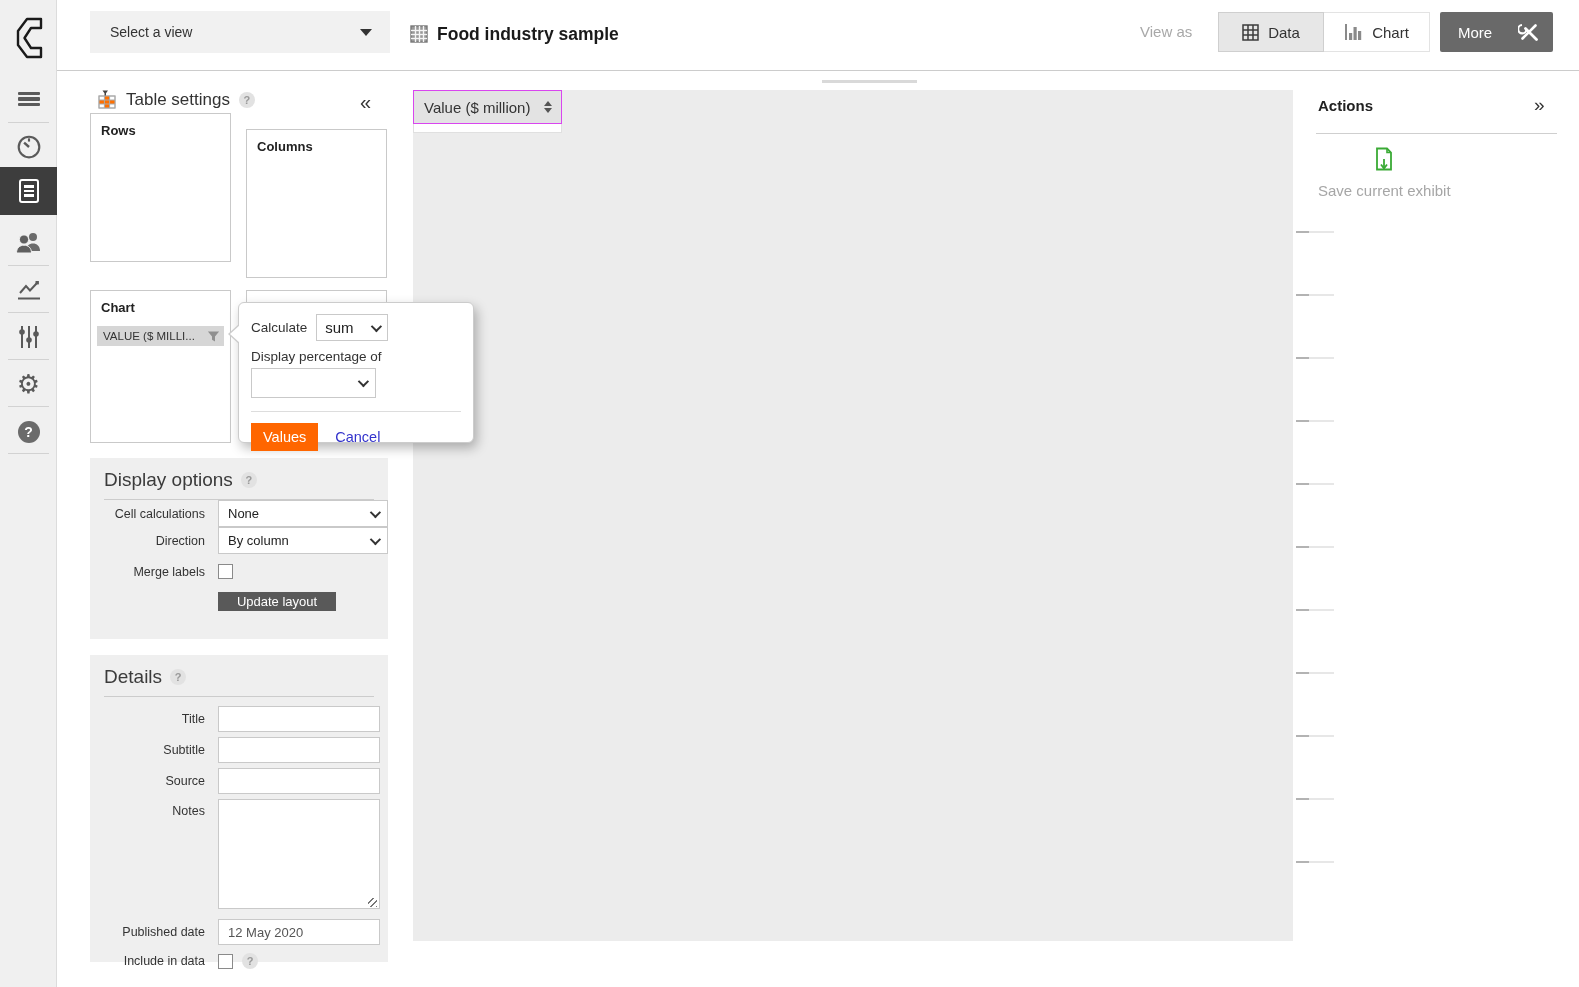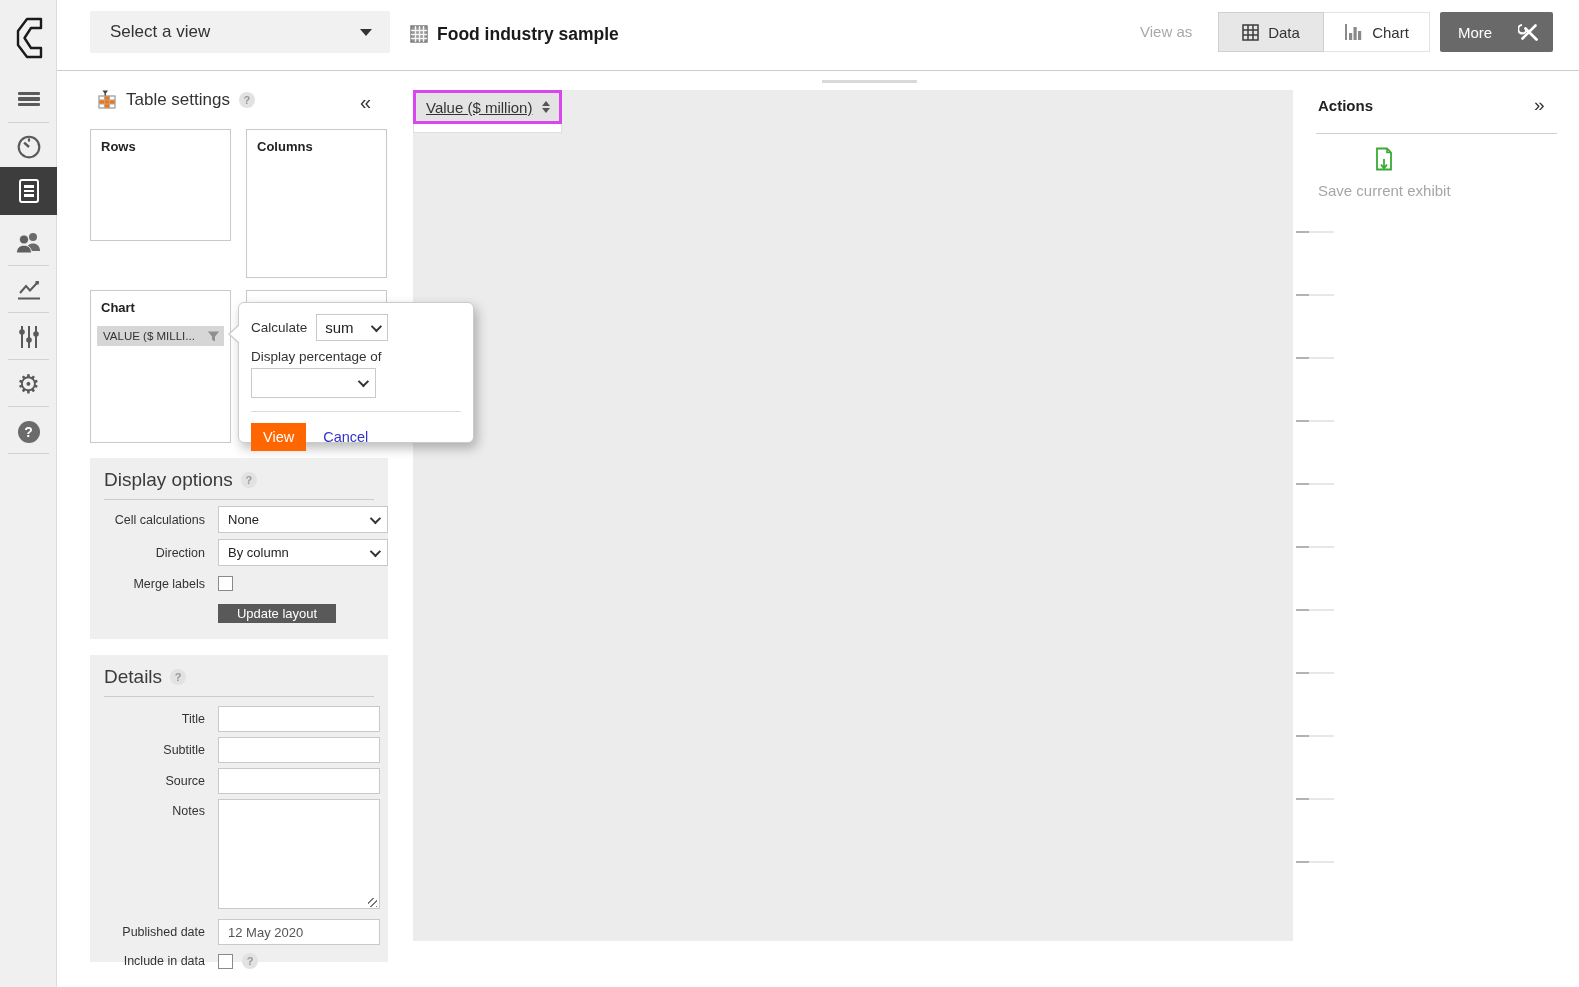--- a/index.html
+++ b/index.html
@@ -27,21 +27,21 @@
              display:flex; flex-direction:column; justify-content:center; align-items:center; gap:2px; }
   .docicon i { display:block; width:10px; height:2.5px; background:#fff; }
   .helpcircle { width:22px; height:22px; border-radius:50%; background:#6b6b6b; color:#fff;
                 font-size:14px; font-weight:bold; text-align:center; line-height:22px; }
   .gearglyph { font-size:26px; color:#595959; line-height:1; }
 
   
   .hdr-divider { position:absolute; left:57px; right:0; top:70px; height:1px; background:#ccc; }
   .view-select { position:absolute; left:90px; top:11px; width:300px; height:42px; background:#f1f1f1;
                  display:flex; align-items:center; justify-content:space-between;
-                 padding:0 18px 0 20px; font-size:17px; color:#333; cursor:pointer; }
+                 padding:0 18px 0 20px; font-size:14px; color:#333; cursor:pointer; }
   .caret-down { width:0; height:0; border-left:6px solid transparent; border-right:6px solid transparent;
                 border-top:7px solid #333; }
   .doc-title { position:absolute; left:410px; top:20px; height:28px; display:flex; align-items:center; gap:9px; }
   .doc-title .t { font-size:17.5px; font-weight:bold; color:#1a1a1a; }
   .viewas { position:absolute; left:1140px; top:23px; width:60px; font-size:15px; color:#a8a8a8; }
   .seg { position:absolute; left:1218px; top:12px; height:40px; display:flex; }
   .seg-btn { width:106px; display:flex; align-items:center; justify-content:center; gap:9px;
              font-size:15px; color:#333; cursor:pointer; }
   .seg-data  { background:#e7e7e7; border:1px solid #cfcfcf; }
   .seg-chart { background:#fff; border:1px solid #e3e3e3; border-left:none; }
@@ -50,21 +50,21 @@
               padding:0 13px 0 18px; font-size:15px; cursor:pointer; }
   .drag-handle { position:absolute; left:822px; top:80px; width:95px; height:3px; background:#d9d9d9; cursor:row-resize; }
 
   
   .ts-header { position:absolute; left:97px; top:90px; display:flex; align-items:center; gap:9px; }
   .ts-title { font-size:17px; color:#333; }
   .qbadge { display:inline-block; width:16px; height:16px; border-radius:50%; background:#e2e2e2;
             color:#999; font-size:11px; line-height:16px; text-align:center; font-weight:bold; cursor:pointer; }
   .collapse { position:absolute; left:360px; top:91px; font-size:20px; color:#333; cursor:pointer; }
   .box { position:absolute; background:#fff; border:1px solid #c9c9c9; }
-  .box-rows   { left:90px;  top:129px; width:141px; height:112px; }
+  .box-rows   { left:90px;  top:113px; width:141px; height:149px; }
   .box-cols   { left:246px; top:129px; width:141px; height:149px; }
   .box-vals   { left:90px;  top:290px; width:141px; height:153px; }
   .box-hidden { left:246px; top:290px; width:141px; height:153px; }
   .box-label { font-weight:bold; font-size:13px; color:#222; padding:9px 0 0 10px; }
   .chip { position:absolute; left:97px; top:326px; width:127px; height:20px; background:#d6d6d6;
           display:flex; align-items:center; justify-content:space-between; padding:0 4px 0 6px;
           font-size:11.5px; color:#333; cursor:pointer; }
 
   
   .popup { position:absolute; left:238px; top:302px; width:236px; height:141px; background:#fff;
@@ -90,21 +90,21 @@
   .apply-btn { background:#ff6600; color:#fff; font-size:14.5px; padding:6px 12px; border:none; cursor:pointer; }
   .cancel-link { color:#3333cc; font-size:14.5px; cursor:pointer; }
 
   
   .panel { position:absolute; left:90px; width:298px; background:#efefef; }
   .panel-display { top:458px; height:181px; }
   .panel-details { top:655px; height:307px; }
   .panel-h { display:flex; align-items:center; gap:8px; padding:11px 14px 8px 14px;
              font-size:19px; color:#3b3b3b; }
   .panel-div { height:1px; background:#ccc; margin:0 14px; }
-  .frow { display:flex; align-items:center; margin-top:6px; }
+  .frow { display:flex; align-items:center; }
   .flabel { flex:0 0 115px; text-align:right; font-size:12.5px; color:#333; }
   .sel { width:176px; height:27px; background:#fff; border:1px solid #c9c9c9; margin-left:13px;
          display:flex; align-items:center; justify-content:space-between; padding:0 9px;
          font-size:13px; color:#222; cursor:pointer; }
   .checkbox { width:15px; height:15px; border:1px solid #8a8a8a; background:#fff;
               margin-left:13px; cursor:pointer; }
   .update-btn { margin:13px 0 0 128px; width:118px; height:19px; background:#595959; color:#fff;
                 font-size:13px; border:none; display:flex; align-items:center; justify-content:center;
                 cursor:pointer; font-family:"Liberation Sans",sans-serif; }
   .tin { width:162px; height:26px; border:1px solid #c9c9c9; margin-left:13px; background:#fff;
@@ -113,22 +113,22 @@
   .tarea { width:162px; height:110px; border:1px solid #c9c9c9; background:#fff; resize:none;
            font-size:13px; color:#555; padding:6px 9px; font-family:"Liberation Sans",sans-serif; }
   .resize-glyph { position:absolute; right:3px; bottom:6px; width:9px; height:9px; pointer-events:none;
                   background:repeating-linear-gradient(135deg, transparent 0 3px, #777 3px 4.5px); }
   .frow-top { align-items:flex-start; }
   .flabel-top { padding-top:5px; }
 
   
   .main { position:absolute; left:413px; top:90px; width:880px; height:851px; background:#ececec; }
   .col-header { position:absolute; left:0; top:0; width:149px; height:34px; background:#e3e3e3;
-                border:3px solid #d946ef; display:flex; align-items:center; justify-content:space-between;
-                padding:0 9px 0 10px; font-size:15px; color:#333; cursor:pointer;text-decoration:underline; }
+                border:1px solid #d946ef; display:flex; align-items:center; justify-content:space-between;
+                padding:0 9px 0 10px; font-size:15px; color:#333; cursor:pointer; }
   .sorticon { display:flex; flex-direction:column; gap:2px; }
   .sorticon .up { width:0;height:0;border-left:4.5px solid transparent;border-right:4.5px solid transparent;
                   border-bottom:5px solid #555; }
   .sorticon .dn { width:0;height:0;border-left:4.5px solid transparent;border-right:4.5px solid transparent;
                   border-top:5px solid #555; }
   .white-row { position:absolute; left:0; top:34px; width:149px; height:9px; background:#fff;
                border:1px solid #e0e0e0; border-top:none; }
 
   
   .actions-title { position:absolute; left:1318px; top:97px; font-size:15px; font-weight:bold; color:#222; }
@@ -324,21 +324,21 @@
         <span class="chev"></span>
       </div>
     </div>
     <div class="pct-label">Display percentage of</div>
     <div class="pct-select">
       <span></span>
       <span class="chev"></span>
     </div>
     <div class="popup-div"></div>
     <div class="popup-actions">
-      <button class="apply-btn">View</button>
+      <button class="apply-btn">Values</button>
       <span class="cancel-link">Cancel</span>
     </div>
   </div>
 
   <div class="panel panel-display">
     <div class="panel-h">
       <span>Display options</span>
       <span class="qbadge">?</span>
     </div>
     <div class="panel-div"></div>

